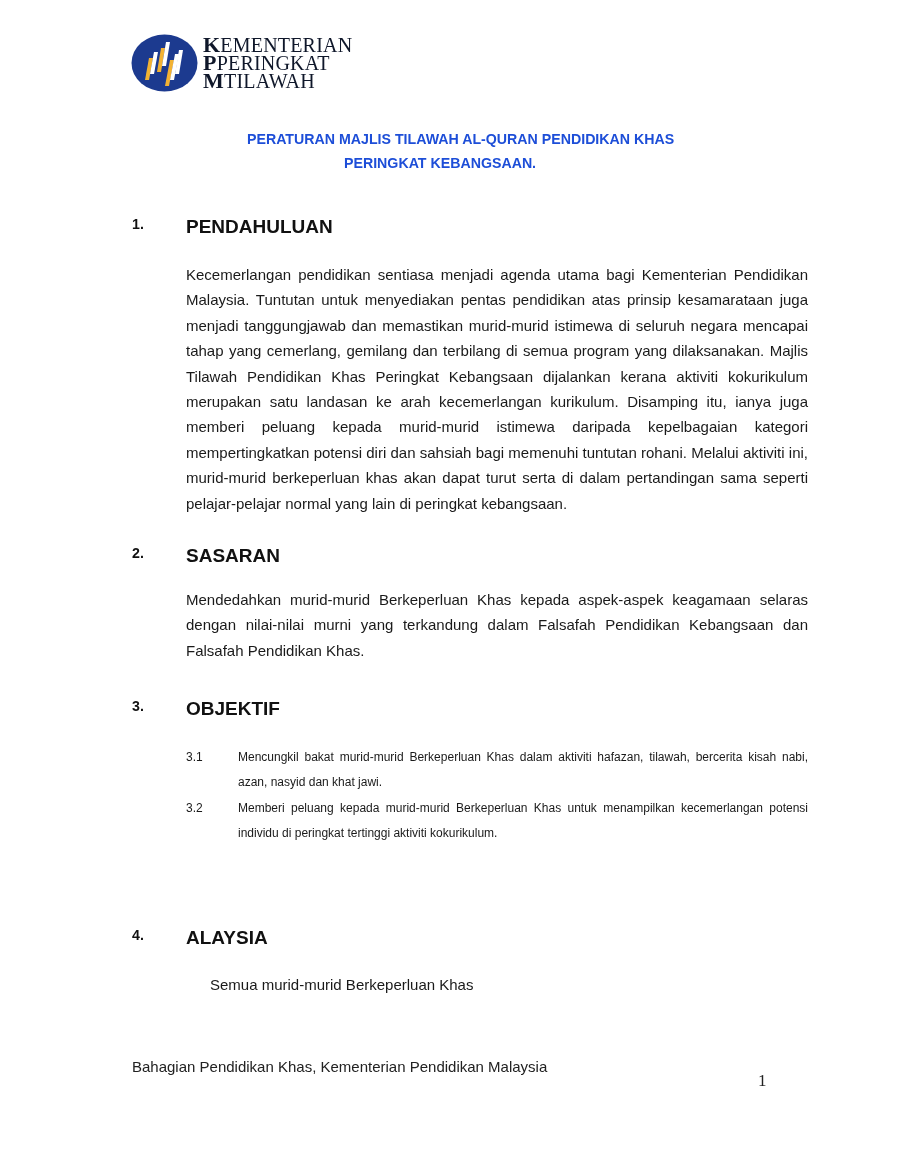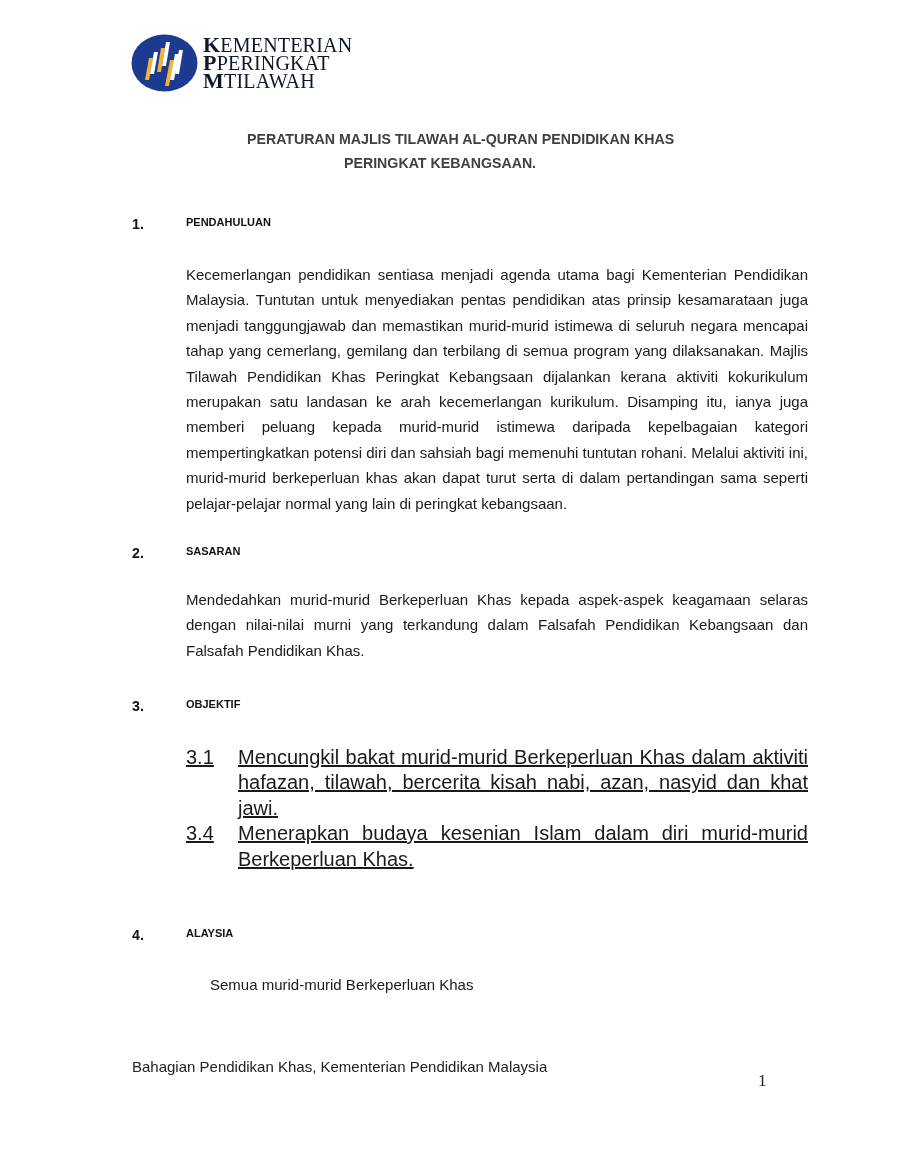--- a/index.html
+++ b/index.html
@@ -8,34 +8,34 @@
 
   
   .logo { position: absolute; left: 131px; top: 33px; height: 60px; display: flex; align-items: center; }
   .logo-emblem { width: 67px; height: 58px; display: block; }
   .logo-text { margin-left: 5px; font-family: "Liberation Serif", serif; color: #0f172a;
                font-size: 20px; line-height: 18px; letter-spacing: 0.2px; }
   .logo-text .row { display: block; white-space: nowrap; }
   .logo-text .cap { font-weight: bold; font-size: 22px; }
 
   
-  .title-line { position: absolute; font-weight: bold; font-size: 14.2px; white-space: nowrap; color: #404040; }
+  .title-line { position: absolute; font-weight: bold; font-size: 14.2px; white-space: nowrap; color: #1d4ed8; }
   .title-1 { left: 247px; top: 131px; }
   .title-2 { left: 344px; top: 155px; }
 
   
   .sec-num { position: absolute; left: 132px; font-weight: bold; font-size: 14.2px; color: #111; }
-  .sec-head { position: absolute; left: 186px; font-weight: bold; font-size: 11px; color: #111; }
+  .sec-head { position: absolute; left: 186px; font-weight: bold; font-size: 19px; color: #111; }
 
   .para { position: absolute; left: 186px; width: 622px; font-size: 15px;
           line-height: 25.4px; text-align: justify; color: #1a1a1a; }
   .para.last-plain { text-align: left; margin-left: 24px; }
 
   .obj-list { position: absolute; left: 186px; top: 745px; width: 622px; margin: 0; padding: 0; list-style: none; }
-  .obj-item { display: flex; font-size: 20px; line-height: 25.4px; text-decoration: underline; }
+  .obj-item { display: flex; font-size: 12px; line-height: 25.4px; }
   .obj-num { width: 52px; flex: 0 0 52px; }
   .obj-text { flex: 1; text-align: justify; }
 
   
   .footer-text { position: absolute; left: 132px; top: 1058px; font-size: 15px; color: #222; white-space: nowrap; }
   .page-num { position: absolute; left: 758px; top: 1071px; font-family: "Liberation Serif", serif; font-size: 17px; color: #222; }
 </style>
 </head>
 <body>
 
@@ -72,22 +72,22 @@
 <div class="para" style="top:587px"><span>Mendedahkan murid-murid Berkeperluan Khas kepada aspek-aspek keagamaan selaras dengan nilai-nilai murni yang terkandung dalam Falsafah Pendidikan Kebangsaan dan Falsafah Pendidikan Khas.</span></div>
 
 <div class="sec-num" style="top:698px">3.</div>
 <div class="sec-head" style="top:698px">OBJEKTIF</div>
 <ul class="obj-list">
   <li class="obj-item">
     <span class="obj-num">3.1</span>
     <span class="obj-text">Mencungkil bakat murid-murid Berkeperluan Khas dalam aktiviti hafazan, tilawah, bercerita kisah nabi, azan, nasyid dan khat jawi.</span>
   </li>
   <li class="obj-item">
-    <span class="obj-num">3.4</span>
-    <span class="obj-text">Menerapkan budaya kesenian Islam dalam diri murid-murid Berkeperluan Khas.</span>
+    <span class="obj-num">3.2</span>
+    <span class="obj-text">Memberi peluang kepada murid-murid Berkeperluan Khas untuk menampilkan kecemerlangan potensi individu di peringkat tertinggi aktiviti kokurikulum.</span>
   </li>
 </ul>
 
 <div class="sec-num" style="top:927px">4.</div>
 <div class="sec-head" style="top:927px">ALAYSIA</div>
 <div class="para last-plain" style="top:972px"><span>Semua murid-murid Berkeperluan Khas</span></div>
 
 <div class="footer-text">Bahagian Pendidikan Khas, Kementerian Pendidikan Malaysia</div>
 <div class="page-num">1</div>
 

